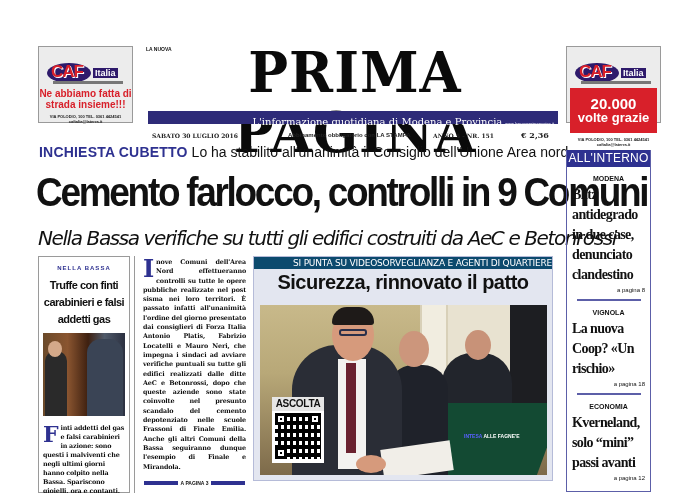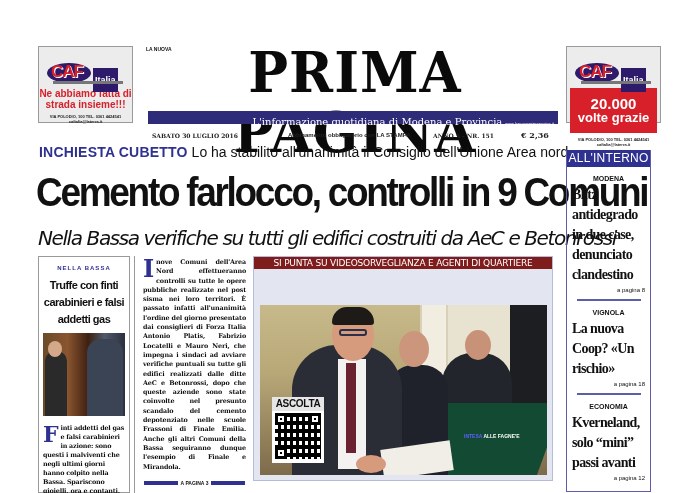--- a/index.html
+++ b/index.html
@@ -6,21 +6,21 @@
   html, body { width: 700px; height: 493px; background: #ffffff; overflow: hidden; }
   body { position: relative; font-family: "Liberation Sans", sans-serif; color: #111; }
 
   
   .ad { position: absolute; top: 46px; width: 95px; height: 77px; border: 1px solid #9a9a9a; background: #ececec; text-align: center; }
   .ad-left { left: 38px; }
   .ad-right { left: 566px; }
   .ad .caf-logo { position: relative; height: 24px; margin-top: 15px; }
   .ad .caf-oval { position: absolute; left: 8px; top: 1px; width: 44px; height: 20px; border-radius: 50%; background: #2e1a6b; }
   .ad .caf-text { position: absolute; left: 12px; top: 0px; font: 900 17px "Liberation Sans", sans-serif; color: #d8202a; letter-spacing: -1px; text-shadow: 1px 1px 0 #fff; }
-  .ad .caf-italia { position: absolute; left: 54px; top: 6px; font: bold 9px "Liberation Sans", sans-serif; color: #fff; background: #2e1a6b; padding: 7px 2px; }
+  .ad .caf-italia { position: absolute; left: 54px; top: 6px; font: bold 9px "Liberation Sans", sans-serif; color: #fff; background: #2e1a6b; padding: 0 2px; }
   .ad .caf-sub { position: absolute; left: 14px; top: 19px; width: 70px; height: 3px; background: #777; }
   .ad-left .ad-msg { margin-top: 2px; font: bold 10px/11px "Liberation Sans", sans-serif; color: #d8202a; }
   .ad-right .ad-msg { margin: 2px 3px 0; background: #d8202a; color: #fff; padding: 8px 0; }
   .ad-right .ad-msg .big { display: block; font: bold 15px/15px "Liberation Sans", sans-serif; }
   .ad-right .ad-msg .mid { display: block; font: bold 13px/14px "Liberation Sans", sans-serif; }
   .ad .ad-contact { margin-top: 4px; font: bold 4px/5px "Liberation Sans", sans-serif; color: #222; }
 
   
   .kicker-top { position: absolute; left: 146px; top: 46px; font: bold 5px "Liberation Sans", sans-serif; }
   .title { position: absolute; left: 150px; top: 44px; width: 410px; text-align: center; font: 900 53px/58px "DejaVu Serif", serif; letter-spacing: 1px; transform: scaleY(1.05); color: #0a0a0a; }
@@ -54,21 +54,21 @@
 
   
   .midcol { position: absolute; left: 134px; top: 256px; width: 116px; height: 237px; border-left: 1px solid #9a9a9a; padding: 2px 4px 0 8px; }
   .midcol .body { font: bold 6.4px/9.3px "DejaVu Serif", serif; text-align: justify; letter-spacing: -0.15px; }
   .midcol .dropcap { font-size: 24px; line-height: 22px; }
   .midcol .pageref { margin-top: 8px; }
   .midcol .pageref .bar { width: 34px; }
 
   
   .photobox { position: absolute; left: 253px; top: 256px; width: 300px; height: 225px; background: #e3e6f0; border: 1px solid #b5bbd8; }
-  .photobox .kick { background: #7f1d1d; color: #fff; font: 9px/12px "DejaVu Sans", sans-serif; text-align: center; letter-spacing: -0.2px; }
+  .photobox .kick { background: #0c4a6e; color: #fff; font: 9px/12px "DejaVu Sans", sans-serif; text-align: right; letter-spacing: -0.2px; }
   .photobox .head { font: bold 20px/27px "Liberation Sans", sans-serif; text-align: center; letter-spacing: -0.5px; }
   .photobox .img { position: absolute; left: 6px; top: 48px; width: 287px; height: 170px; overflow: hidden; background: linear-gradient(180deg, #c8b98a 0%, #b8a878 40%, #7d6a4a 100%); }
   .img .wall { position: absolute; right: 0; top: 0; width: 120px; height: 110px; background: #e8e2d0; }
   .img .window { position: absolute; left: 160px; top: 0; width: 28px; height: 75px; background: #f1ede0; border-left: 2px solid #d8d0b8; border-right: 2px solid #d8d0b8; }
   .img .table { position: absolute; left: 120px; top: 98px; width: 170px; height: 72px; background: #134a33; transform: skewX(-20deg); }
   .img .man1 { position: absolute; left: 32px; top: 40px; width: 110px; height: 130px; background: #2a2d36; border-radius: 45px 45px 0 0; }
   .img .man1h { position: absolute; left: 72px; top: 4px; width: 42px; height: 52px; border-radius: 50%; background: #d69a7c; }
   .img .hair1 { position: absolute; left: 72px; top: 2px; width: 42px; height: 18px; border-radius: 20px 20px 4px 4px; background: #1e1a18; }
   .img .glasses { position: absolute; left: 79px; top: 24px; width: 28px; height: 7px; border: 2px solid #2a2f4a; border-radius: 3px; }
   .img .shirt { position: absolute; left: 78px; top: 54px; width: 28px; height: 110px; background: #f3f2f0; }
@@ -170,20 +170,21 @@
   </div>
   <div class="pageref">
     <span class="bar"></span>
       <span>A PAGINA 3</span>
       <span class="bar"></span>
   </div>
 </div>
 
 <div class="photobox">
   <div class="kick">SI PUNTA SU VIDEOSORVEGLIANZA E AGENTI DI QUARTIERE</div>
+  <div class="head">Sicurezza, rinnovato il patto</div>
   <div class="img">
     <div class="wall"></div>
     <div class="window"></div>
     <div class="man4"></div>
     <div class="man3"></div>
       <div class="man3h"></div>
     <div class="table"></div>
     <div class="man2"></div>
       <div class="man2h"></div>
     <div class="man1"></div>

